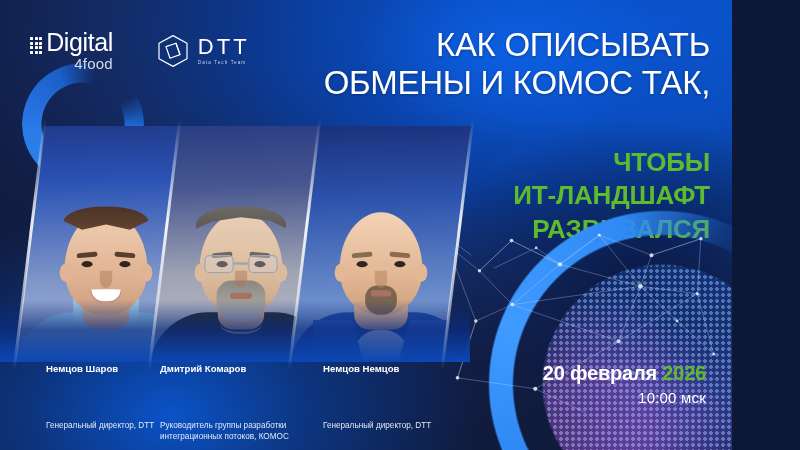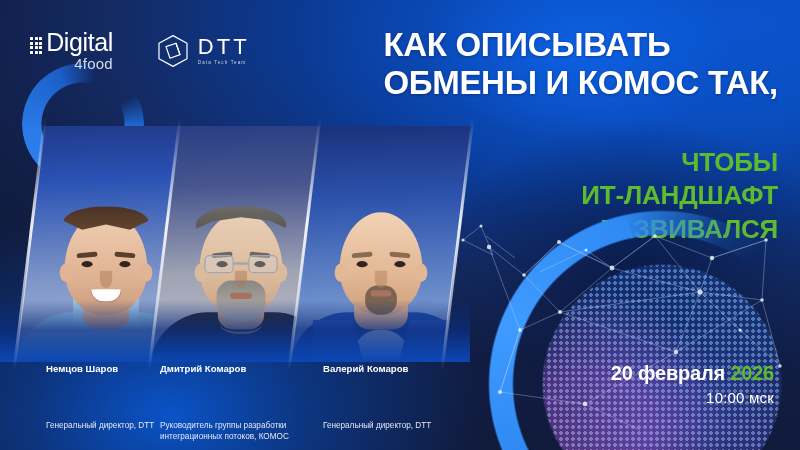--- a/index.html
+++ b/index.html
@@ -5,21 +5,21 @@
   * { margin:0; padding:0; box-sizing:border-box; }
   html, body { width:800px; height:450px; }
   body {
     font-family: "Liberation Sans", sans-serif;
     background:#0d1736;
     overflow:hidden;
   }
 
   #banner {
     position:relative;
-    width:800px; height:450px;
+    width:732px; height:450px;
     overflow:hidden;
     background:
       radial-gradient(120% 95% at 88% 6%,  #0a58d4 0%, #0a4ec0 22%, #0b3a93 42%, #142a62 62%, #111d43 80%, #101a3b 100%),
       linear-gradient(160deg, #111c42 0%, #12235a 40%, #0b4ab5 78%, #0a56cf 100%);
   }
 
   
   .wash-bl {
     position:absolute; left:-140px; bottom:-180px;
     width:620px; height:430px;
@@ -68,21 +68,22 @@
   .d4f-sub { font-size:15px; color:#d4dced; text-align:right; margin-top:1px; letter-spacing:.2px; }
 
   .logo-dtt { display:flex; align-items:center; gap:9px; }
   .dtt-txt { line-height:1; }
   .dtt-main { font-size:22px; font-weight:400; color:#fff; letter-spacing:3px; }
   .dtt-sub { font-size:4.6px; color:#c8d4e8; letter-spacing:1.1px; margin-top:3px; }
 
   
   .headline {
     position:absolute; right:22px; top:26px;
-    font-weight:bold; color:#ffffff;
+    text-align:right;
+    font-weight:normal; color:#ffffff;
     font-size:33px; line-height:1.15;
     letter-spacing:-.3px;
     text-shadow:0 1px 3px rgba(4,14,45,.35);
   }
   .headline div { white-space:nowrap; }
 
   .subhead {
     position:absolute; right:22px; top:146px;
     text-align:right;
     font-weight:bold; color:#5fbb2e;
@@ -436,21 +437,21 @@
 
   <div class="caption cap1">
     <div class="cap-name">Немцов Шаров</div>
     <div class="cap-role">Генеральный директор, DTT</div>
   </div>
   <div class="caption cap2">
     <div class="cap-name">Дмитрий Комаров</div>
     <div class="cap-role">Руководитель группы разработки интеграционных потоков, КОМОС</div>
   </div>
   <div class="caption cap3">
-    <div class="cap-name">Валерий Комаров</div>
+    <div class="cap-name">Немцов Немцов</div>
     <div class="cap-role">Генеральный директор, DTT</div>
   </div>
 
   <div class="date-block">
     <div class="date-line">
       <span>20 февраля</span>
       <span class="year">2026</span>
     </div>
     <div class="time-line">10:00 мск</div>
   </div>

